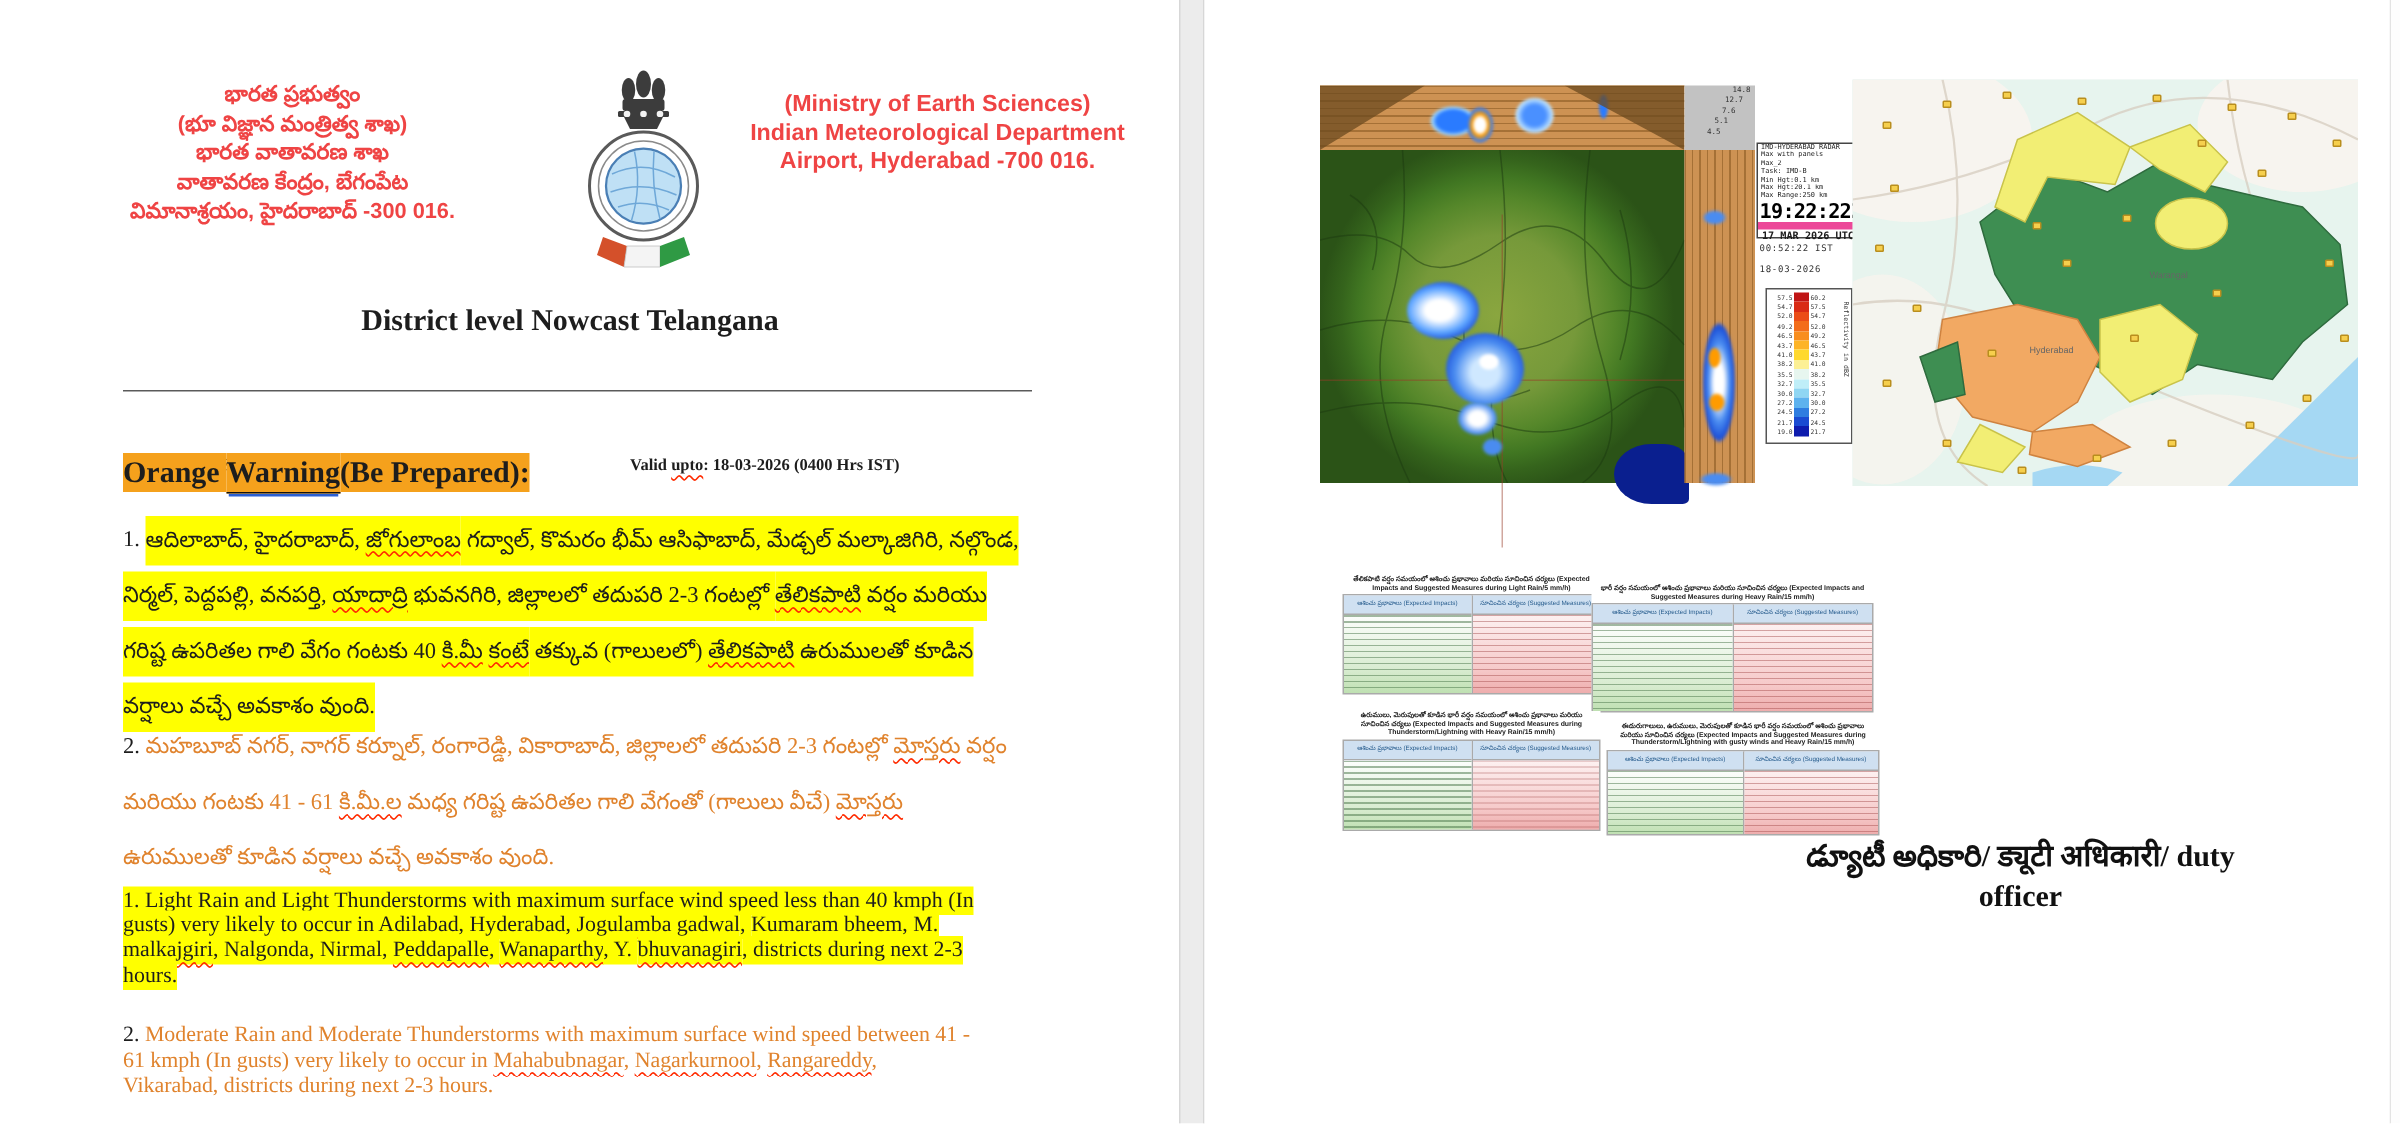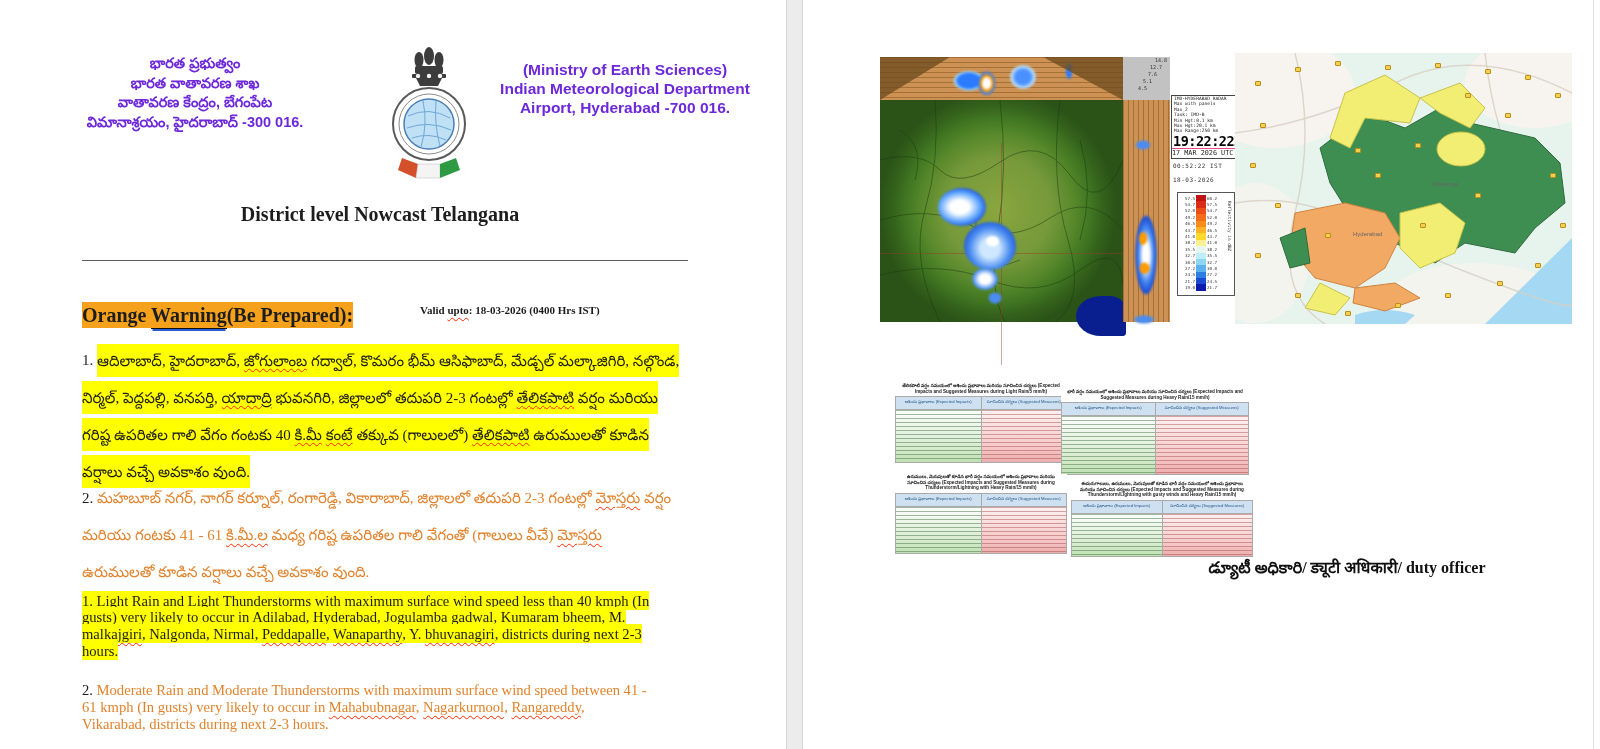--- a/index.html
+++ b/index.html
@@ -9,21 +9,21 @@
 
   
   .page{position:absolute;top:0;height:749px;background:#fff;}
   #page-left{left:0;width:786px;}
   #gutter{position:absolute;left:786px;top:0;width:17px;height:749px;background:#ececec;
           border-left:1px solid #d7d7d7;border-right:1px solid #d7d7d7;box-sizing:border-box;}
   #page-right{left:803px;width:790px;}
   #right-edge{position:absolute;left:1593px;top:0;width:7px;height:749px;background:#fdfdfd;border-left:1px solid #e3e3e3;}
 
   
-  .addr{font-family:"Liberation Sans",sans-serif;font-weight:bold;color:#6d28d9;text-align:center;}
+  .addr{font-family:"Liberation Sans",sans-serif;font-weight:bold;color:#ef4444;text-align:center;}
   #addr-te{left:40px;top:54px;width:310px;font-size:14.5px;line-height:19.5px;}
   #addr-en{left:482px;top:60px;width:286px;font-size:15.5px;line-height:19px;}
 
   
   #emblem{left:388px;top:46px;width:82px;height:142px;}
 
   
   #doc-title{left:82px;top:203px;width:596px;text-align:center;font-size:20px;font-weight:bold;}
   #rule{left:82px;top:260px;width:606px;border-top:1.5px solid #5a5a5a;}
   #issue-row{left:88px;top:267px;width:600px;font-size:11px;font-weight:bold;margin-top:37px;}
@@ -70,21 +70,21 @@
   .blur{filter:blur(1px);}
   .echo{position:absolute;border-radius:50%;}
   #crosshair-v{position:absolute;left:121px;top:43px;width:1px;height:222px;background:rgba(150,60,40,.45);}
   #crosshair-h{position:absolute;left:0;top:153px;width:243px;height:1px;background:rgba(150,60,40,.45);}
 
   
   #radar-info{left:368px;top:95px;width:64px;height:62px;border:1px solid #444;background:#fff;
     font-family:"DejaVu Sans Mono",monospace;}
   #radar-info .lines div{font-size:4.6px;line-height:5.4px;color:#222;padding-left:2px;white-space:nowrap;overflow:hidden;}
   #big-time{font-size:13.5px;font-weight:bold;letter-spacing:-.5px;color:#000;line-height:14px;padding-left:1px;}
-  #date-utc{font-size:6.8px;font-weight:normal;border-top:1px solid #ec4899;line-height:9px;text-align:left;}
+  #date-utc{font-size:6.8px;font-weight:bold;border-top:5px solid #ec4899;line-height:9px;text-align:right;}
   .ist{position:absolute;left:370px;font-family:"DejaVu Sans Mono",monospace;font-size:6px;color:#333;letter-spacing:.5px;}
   #time-ist{top:162px;} #date-ist{top:176px;}
 
   
   #colorbar{left:374px;top:192px;width:58px;height:104px;border:1px solid #555;background:#fff;padding:2px 2px;box-sizing:border-box;}
   .cb-row{display:flex;align-items:center;height:6.4px;font-family:"DejaVu Sans Mono",monospace;font-size:4.2px;color:#333;}
   .cb-row .l{width:15px;text-align:right;padding-right:1px;}
   .cb-row .sw{width:10px;height:6.4px;}
   .cb-row .r{width:15px;padding-left:1px;}
   #cb-label{position:absolute;right:2px;top:8px;writing-mode:vertical-rl;font-size:4.4px;color:#333;
@@ -105,29 +105,30 @@
   .tbl-th{background:#cfe0f1;color:#245a8c;font-family:"Liberation Sans",sans-serif;font-size:4.2px;
     line-height:5px;text-align:center;padding:2px 1px;border-bottom:1px solid #aaa;height:8px;box-sizing:content-box;}
   .tbl-td{height:var(--bh,50px);}
   .td-green{background:
     repeating-linear-gradient(180deg,rgba(70,115,70,.5) 0 1px,transparent 1px 4px),
     linear-gradient(180deg,#fdfefd 0%,#d8ecd0 70%,#bfe0b2 100%);}
   .td-red{background:
     repeating-linear-gradient(180deg,rgba(160,70,70,.45) 0 1px,transparent 1px 4px),
     linear-gradient(180deg,#fdf1f1 0%,#f6c9c9 70%,#eeadad 100%);}
 
-  #signature{left:398px;top:556px;width:292px;text-align:center;font-size:16px;font-weight:bold;color:#111;}
+  #signature{left:398px;top:556px;width:292px;text-align:center;font-size:20px;font-weight:bold;color:#111;}
 </style>
 </head>
 <body>
 
 <div class="page" id="page-left">
 
   <div class="abs addr" id="addr-te">
       <div>భారత ప్రభుత్వం</div>
+      <div>(భూ విజ్ఞాన మంత్రిత్వ శాఖ)</div>
       <div>భారత వాతావరణ శాఖ</div>
       <div>వాతావరణ కేంద్రం, బేగంపేట</div>
       <div>విమానాశ్రయం, హైదరాబాద్ -300 016.</div>
     </div>
 
   <svg class="abs" id="emblem" viewBox="0 0 82 142">
 
     <g fill="#3c3c3c">
       <ellipse cx="41" cy="10" rx="5" ry="9"></ellipse>
       <ellipse cx="31" cy="14" rx="4.5" ry="8"></ellipse>

